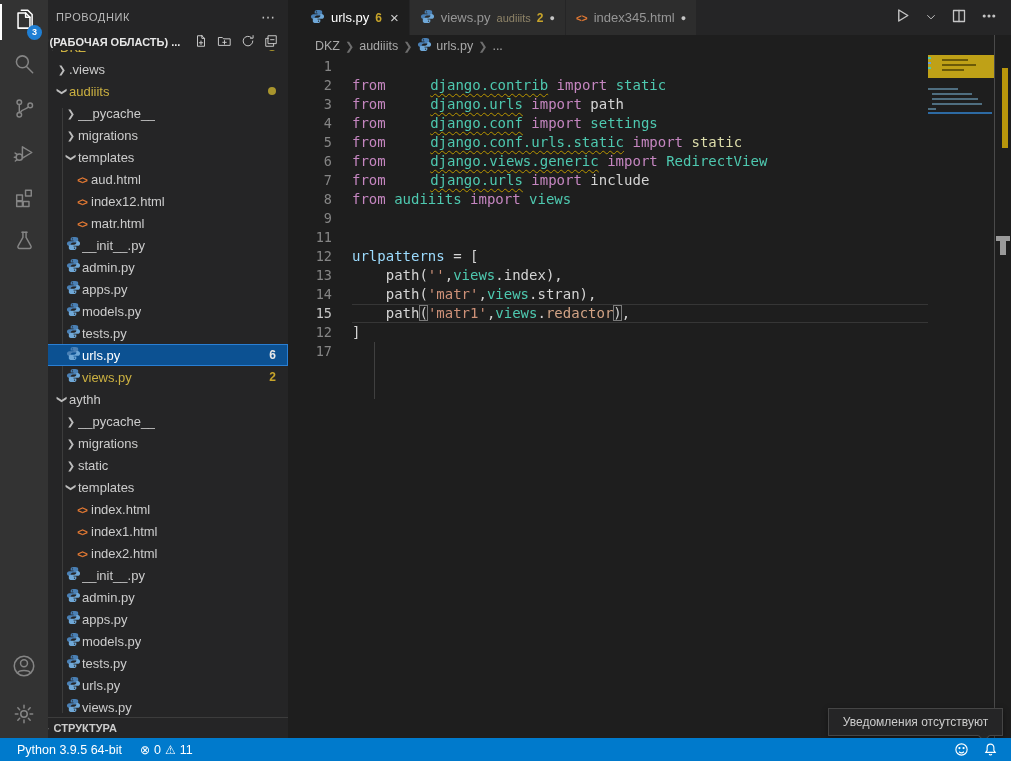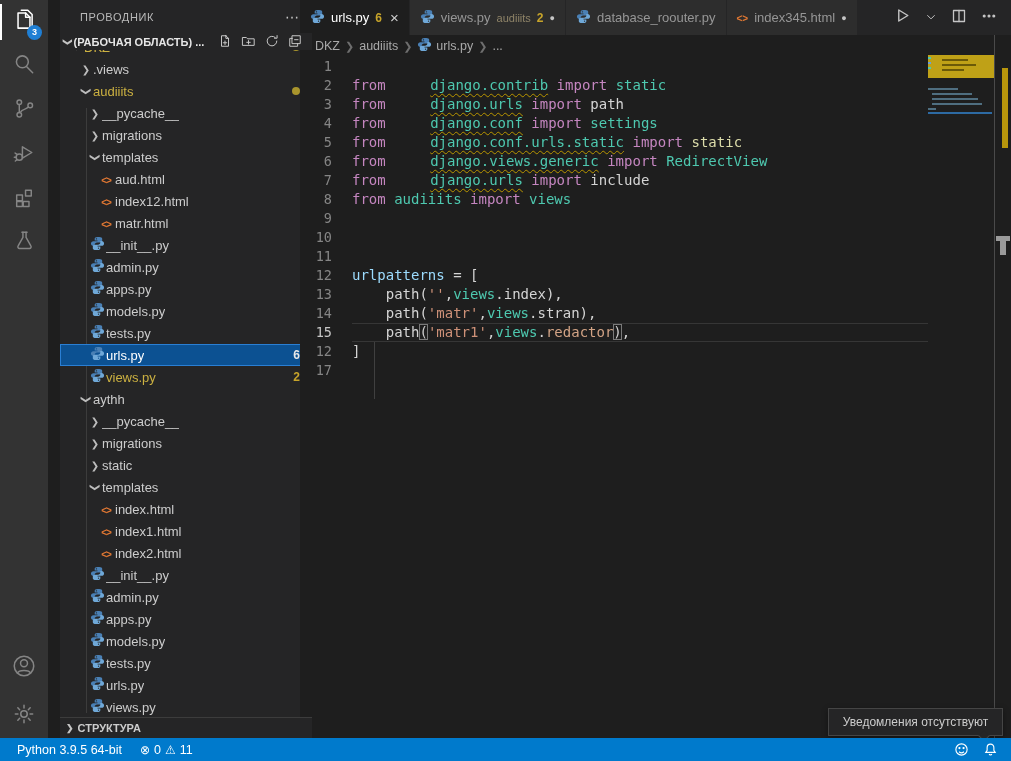--- a/index.html
+++ b/index.html
@@ -10,21 +10,21 @@
   
   .activity-bar { position:absolute; left:0; top:0; width:48px; height:738px; background:#333333; z-index:5; }
   .ab-item { position:absolute; left:0; width:48px; height:44px; display:flex; align-items:center; justify-content:center; cursor:pointer; }
   .ab-item svg { stroke:#858585; fill:none; stroke-width:1.4; }
   .ab-item.active svg { stroke:#ffffff; }
   .ab-item.active .active-border { position:absolute; left:0; top:4px; bottom:4px; width:2px; background:#ffffff; }
   .ab-badge { position:absolute; right:6px; bottom:4px; min-width:15px; height:15px; border-radius:50%;
               background:#1f7fd4; color:#fff; font-size:9px; line-height:15px; text-align:center; font-weight:bold; }
 
   
-  .sidebar { position:absolute; left:60px; top:0; width:252px; height:738px; background:#252526; overflow:hidden; }
+  .sidebar { position:absolute; left:36px; top:0; width:252px; height:738px; background:#252526; overflow:hidden; }
   .sidebar-title { height:33px; display:flex; align-items:center; padding:0 12px 0 20px;
                    font-size:11px; letter-spacing:.6px; color:#b8b8b8; }
   .sidebar-title .more { margin-left:auto; color:#c5c5c5; font-size:14px; letter-spacing:1px; cursor:pointer; }
   .section-header { position:absolute; top:33px; left:0; right:0; height:17px; background:#252526; z-index:3;
                     display:flex; align-items:center; font-size:11px; font-weight:bold; color:#e7e7e7; padding-left:4px; }
   .section-header .chev { font-size:9px; color:#c5c5c5; margin-right:2px; transform:rotate(90deg); display:inline-block; }
   .section-actions { margin-left:auto; display:flex; gap:9px; padding-right:10px; }
   .section-actions svg { stroke:#cccccc; fill:none; stroke-width:1.1; cursor:pointer; }
 
   .tree { position:absolute; top:50px; bottom:21px; left:0; right:0; overflow:hidden; }
@@ -402,27 +402,20 @@
           <span><svg width="15" height="15" viewBox="0 0 16 16">
               <path fill="#4a80b5" d="M7.9 1C6 1 5 1.8 5 3v1.9h3v.7H3.6C2.1 5.6 1 6.6 1 8.1s1.1 2.6 2.6 2.6H5V9.2C5 7.8 6.1 6.8 7.5 6.8H11c1.1 0 2-.8 2-1.9V3c0-1.2-1.1-2-3.1-2h-2zM6.9 2.3a.7.7 0 1 1 0 1.4.7.7 0 0 1 0-1.4z"></path>
               <path fill="#6fa8d8" d="M8.1 15c1.9 0 2.9-.8 2.9-2v-1.9H8v-.7h4.4c1.5 0 2.6-1 2.6-2.5S13.9 5.3 12.4 5.3H11v1.5c0 1.4-1.1 2.4-2.5 2.4H5c-1.1 0-2 .8-2 1.9V13c0 1.2 1.1 2 3.1 2h2zm1-1.3a.7.7 0 1 1 0-1.4.7.7 0 0 1 0 1.4z"></path>
             </svg></span>
           <span>views.py</span>
           <span class="desc">audiiits</span>
           <span class="tab-badge">2</span>
           <span class="dirty">●</span>
         </div>
         <div class="tab">
-          <span><svg width="15" height="15" viewBox="0 0 16 16">
-              <path fill="#4a80b5" d="M7.9 1C6 1 5 1.8 5 3v1.9h3v.7H3.6C2.1 5.6 1 6.6 1 8.1s1.1 2.6 2.6 2.6H5V9.2C5 7.8 6.1 6.8 7.5 6.8H11c1.1 0 2-.8 2-1.9V3c0-1.2-1.1-2-3.1-2h-2zM6.9 2.3a.7.7 0 1 1 0 1.4.7.7 0 0 1 0-1.4z"></path>
-              <path fill="#6fa8d8" d="M8.1 15c1.9 0 2.9-.8 2.9-2v-1.9H8v-.7h4.4c1.5 0 2.6-1 2.6-2.5S13.9 5.3 12.4 5.3H11v1.5c0 1.4-1.1 2.4-2.5 2.4H5c-1.1 0-2 .8-2 1.9V13c0 1.2 1.1 2 3.1 2h2zm1-1.3a.7.7 0 1 1 0-1.4.7.7 0 0 1 0 1.4z"></path>
-            </svg></span>
-          <span>database_roouter.py</span>
-        </div>
-        <div class="tab">
           <span><span class="html-glyph" style="color:#e37933;font-weight:bold;font-size:10px;">&lt;&gt;</span></span>
           <span>index345.html</span>
           <span class="dirty">●</span>
         </div>
         <div class="editor-actions">
           <span><span><svg width="17" height="17" viewBox="0 0 16 16" stroke-linecap="round" stroke-linejoin="round">
                 <path d="M4.5 2.8l8.5 5.2-8.5 5.2z"></path>
               </svg></span></span>
           <span><span><svg width="12" height="12" viewBox="0 0 16 16" stroke-linecap="round" stroke-linejoin="round">
                 <path d="M3.5 6l4.5 4.5L12.5 6"></path>
@@ -454,21 +447,20 @@
       <div class="indent-guide"></div>
     <div class="code-line"><span class="ln">1</span><span class="lc"></span></div>
         <div class="code-line"><span class="ln">2</span><span class="lc"><span class="tk-kw">from</span><span class="tk-txt"> </span><span class="tk-modsq">django.contrib</span><span class="tk-txt"> </span><span class="tk-kw">import</span><span class="tk-txt"> </span><span class="tk-cls">static</span></span></div>
         <div class="code-line"><span class="ln">3</span><span class="lc"><span class="tk-kw">from</span><span class="tk-txt"> </span><span class="tk-modsq">django.urls</span><span class="tk-txt"> </span><span class="tk-kw">import</span><span class="tk-txt"> path</span></span></div>
         <div class="code-line"><span class="ln">4</span><span class="lc"><span class="tk-kw">from</span><span class="tk-txt"> </span><span class="tk-modsq">django.conf</span><span class="tk-txt"> </span><span class="tk-kw">import</span><span class="tk-txt"> </span><span class="tk-cls">settings</span></span></div>
         <div class="code-line"><span class="ln">5</span><span class="lc"><span class="tk-kw">from</span><span class="tk-txt"> </span><span class="tk-modsq">django.conf.urls.static</span><span class="tk-txt"> </span><span class="tk-kw">import</span><span class="tk-txt"> </span><span class="tk-fn">static</span></span></div>
         <div class="code-line"><span class="ln">6</span><span class="lc"><span class="tk-kw">from</span><span class="tk-txt"> </span><span class="tk-modsq">django.views.generic</span><span class="tk-txt"> </span><span class="tk-kw">import</span><span class="tk-txt"> </span><span class="tk-cls">RedirectView</span></span></div>
         <div class="code-line"><span class="ln">7</span><span class="lc"><span class="tk-kw">from</span><span class="tk-txt"> </span><span class="tk-modsq">django.urls</span><span class="tk-txt"> </span><span class="tk-kw">import</span><span class="tk-txt"> include</span></span></div>
         <div class="code-line"><span class="ln">8</span><span class="lc"><span class="tk-kw">from</span><span class="tk-txt"> </span><span class="tk-mod">audiiits</span><span class="tk-txt"> </span><span class="tk-kw">import</span><span class="tk-txt"> </span><span class="tk-cls">views</span></span></div>
         <div class="code-line"><span class="ln">9</span><span class="lc"></span></div>
-        <div class="code-line"><span class="ln">10</span><span class="lc"></span></div>
         <div class="code-line"><span class="ln">11</span><span class="lc"></span></div>
         <div class="code-line"><span class="ln">12</span><span class="lc"><span class="tk-var">urlpatterns</span><span class="tk-txt"> = [</span></span></div>
         <div class="code-line"><span class="ln">13</span><span class="lc"><span class="tk-txt">    path(</span><span class="tk-str">''</span><span class="tk-txt">,</span><span class="tk-cls">views</span><span class="tk-txt">.index),</span></span></div>
         <div class="code-line"><span class="ln">14</span><span class="lc"><span class="tk-txt">    path(</span><span class="tk-str">'matr'</span><span class="tk-txt">,</span><span class="tk-cls">views</span><span class="tk-txt">.stran),</span></span></div>
         <div class="code-line hl"><span class="ln">15</span><span class="lc"><span class="tk-txt">    path</span><span class="tk-match">(</span><span class="tk-str">'matr1'</span><span class="tk-txt">,</span><span class="tk-cls">views</span><span class="tk-txt">.</span><span class="tk-attr">redactor</span><span class="tk-match">)</span><span class="tk-txt">,</span></span></div>
         <div class="code-line"><span class="ln">12</span><span class="lc"><span class="tk-txt">]</span></span></div>
         <div class="code-line"><span class="ln">17</span><span class="lc"></span></div>
       </div>
 
     <div class="minimap">

